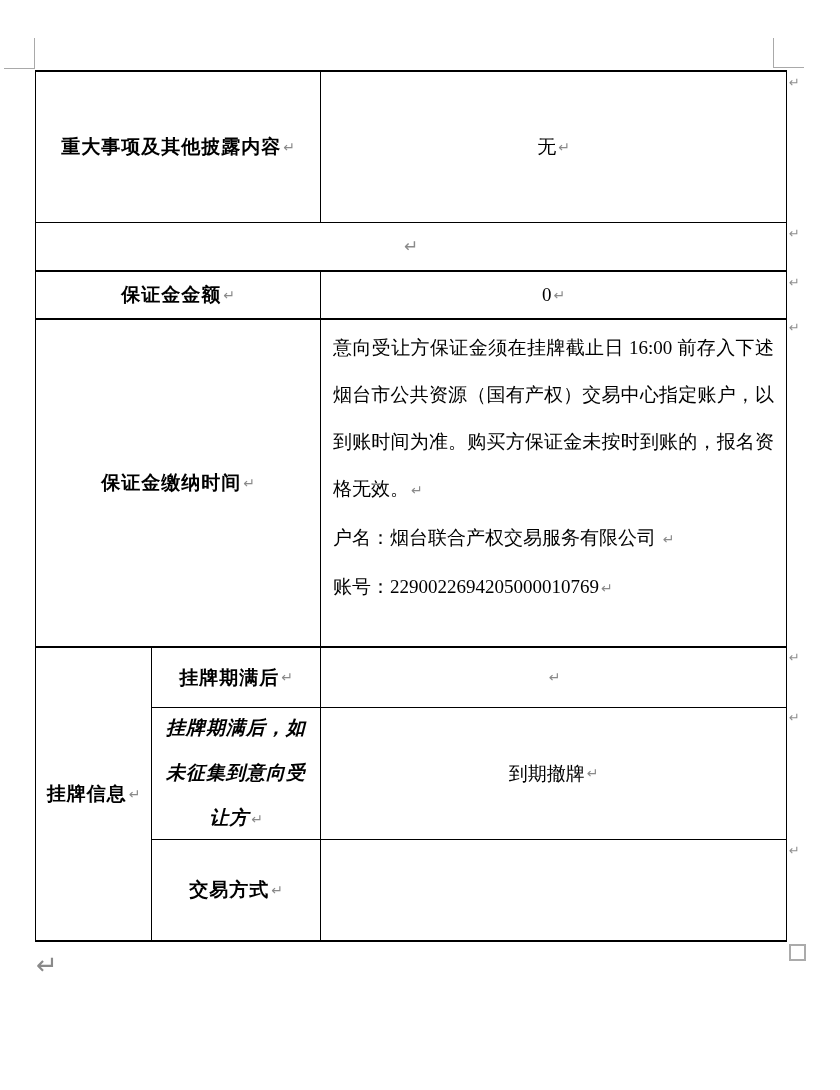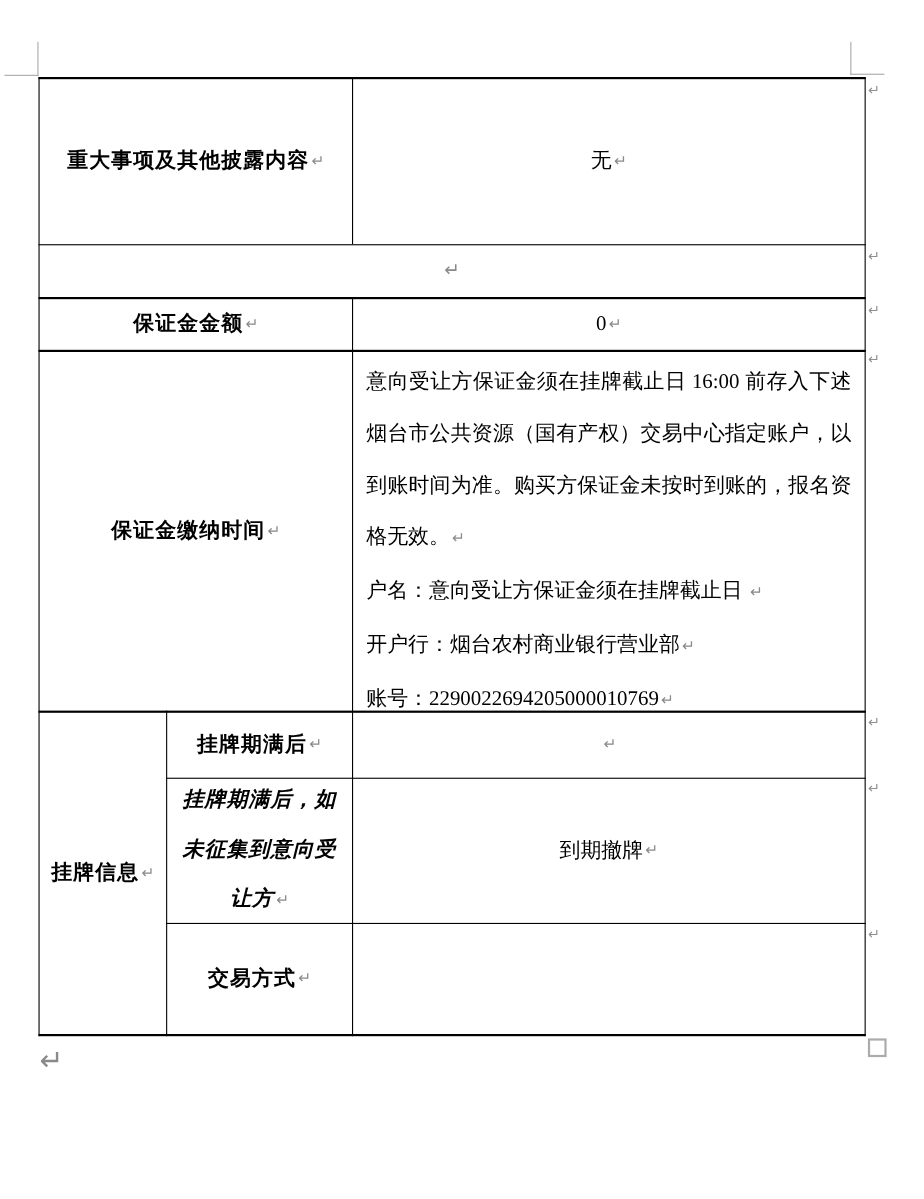--- a/index.html
+++ b/index.html
@@ -86,22 +86,21 @@
         <span class="pm">↵</span>
     </div>
 
     <div class="cell lbl" style="left:1px;top:250px;width:284px;height:326px">
       <span>保证金缴纳时间</span>
         <span class="pm">↵</span>
     </div>
     <div class="cell" style="left:286px;top:250px;width:465px;height:326px;align-items:flex-end">
       <div class="cell-text">
         <p class="p-just"><span>意向受让方保证金须在挂牌截止日 16:00 前存入下述烟台市公共资源（国有产权）交易中心指定账户，以到账时间为准。购买方保证金未按时到账的，报名资格无效。</span><span class="pm">↵</span></p>
-        <p><span>户名：意向受让方保证金须在挂牌截止日 </span><span class="pm">↵</span></p>
-        <p><span>开户行：烟台农村商业银行营业部</span><span class="pm">↵</span></p>
+        <p><span>户名：烟台联合产权交易服务有限公司 </span><span class="pm">↵</span></p>
         <p><span>账号：2290022694205000010769</span><span class="pm">↵</span></p>
       </div>
     </div>
 
     <div class="cell lbl" style="left:1px;top:578px;width:115px;height:292px">
       <span>挂牌信息</span>
         <span class="pm">↵</span>
     </div>
 
     <div class="cell lbl" style="left:117px;top:578px;width:168px;height:59px">

